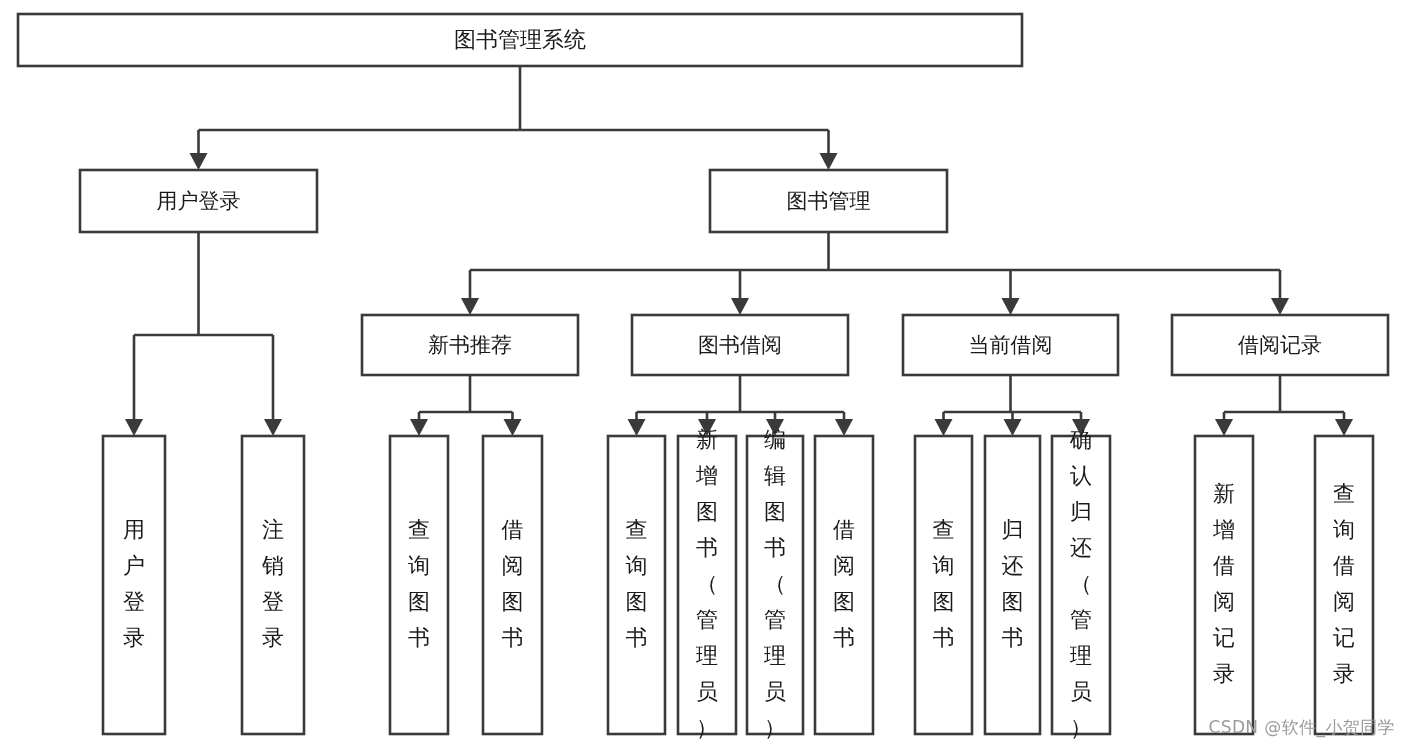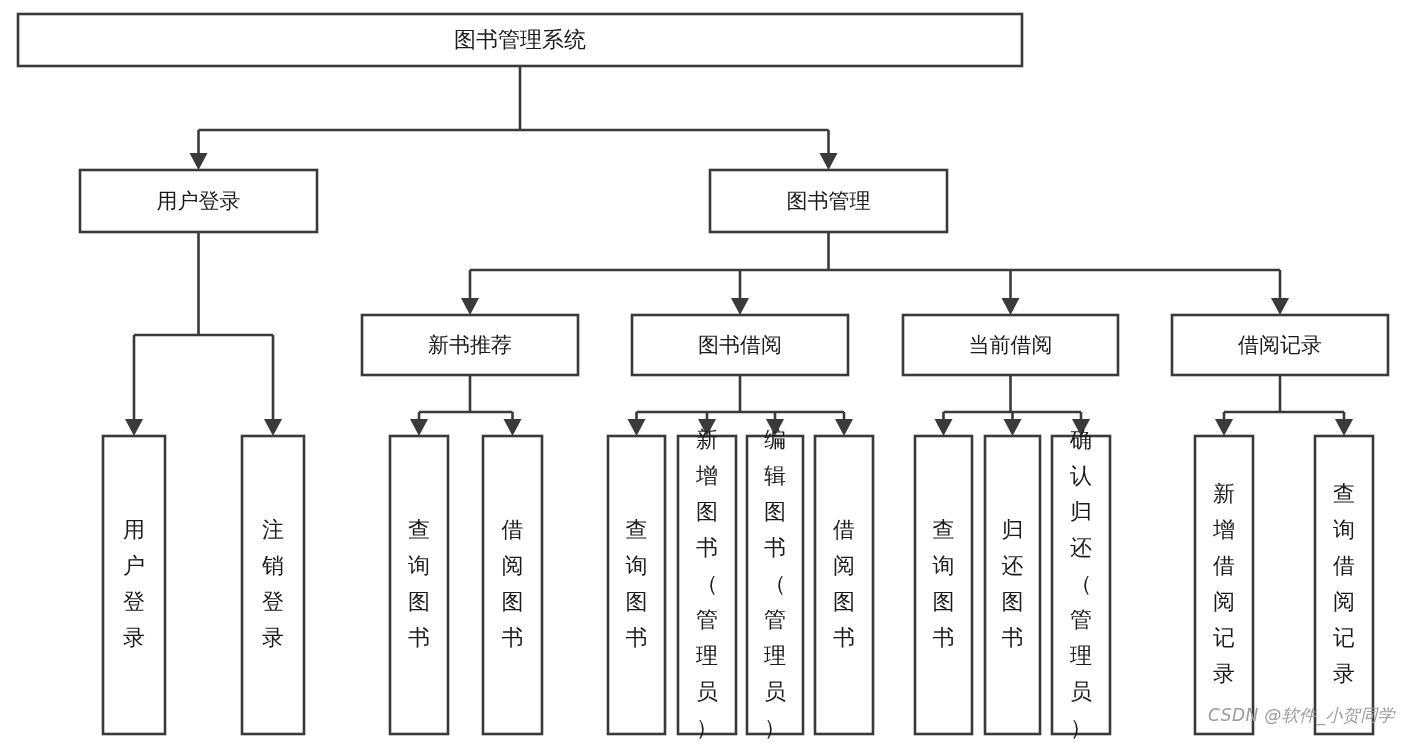--- a/index.html
+++ b/index.html
@@ -56,29 +56,28 @@
   .leaf-label-char {
     fill: #1a1a1a;
     font-family: "DejaVu Sans", "Liberation Sans", sans-serif;
     font-size: 22px;
     text-anchor: middle;
     dominant-baseline: middle;
   }
   .watermark {
     position: absolute;
     right: 8px;
-    bottom: 20px;
+    bottom: 8px;
     font-family: "DejaVu Sans", "Liberation Sans", sans-serif;
     font-size: 17px;
     color: #9b9b9b;
     letter-spacing: 0.4px;
     white-space: nowrap;
     pointer-events: none;
     user-select: none;
-    font-style: italic;
   }
 </style>
 </head>
 <body>
 
 <div id="diagram-root">
   <svg class="diagram-canvas" viewBox="0 0 1405 747">
     <g id="connectors-layer">
         <g>
           <line x1="520" y1="66" x2="520" y2="130" class="connector"></line>

